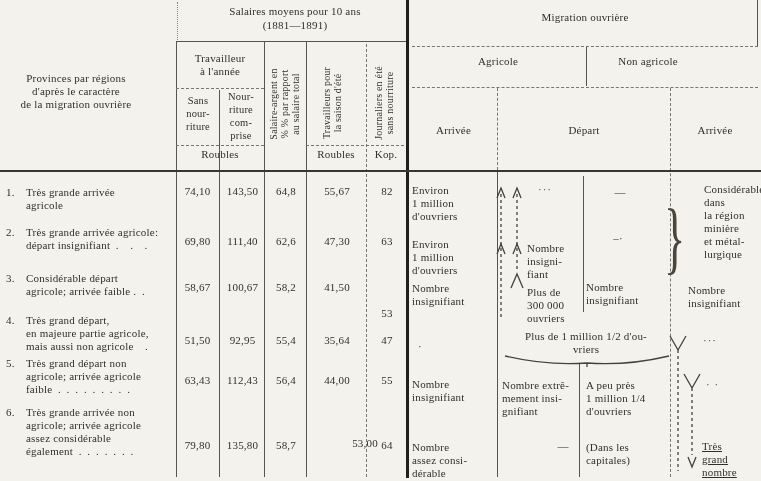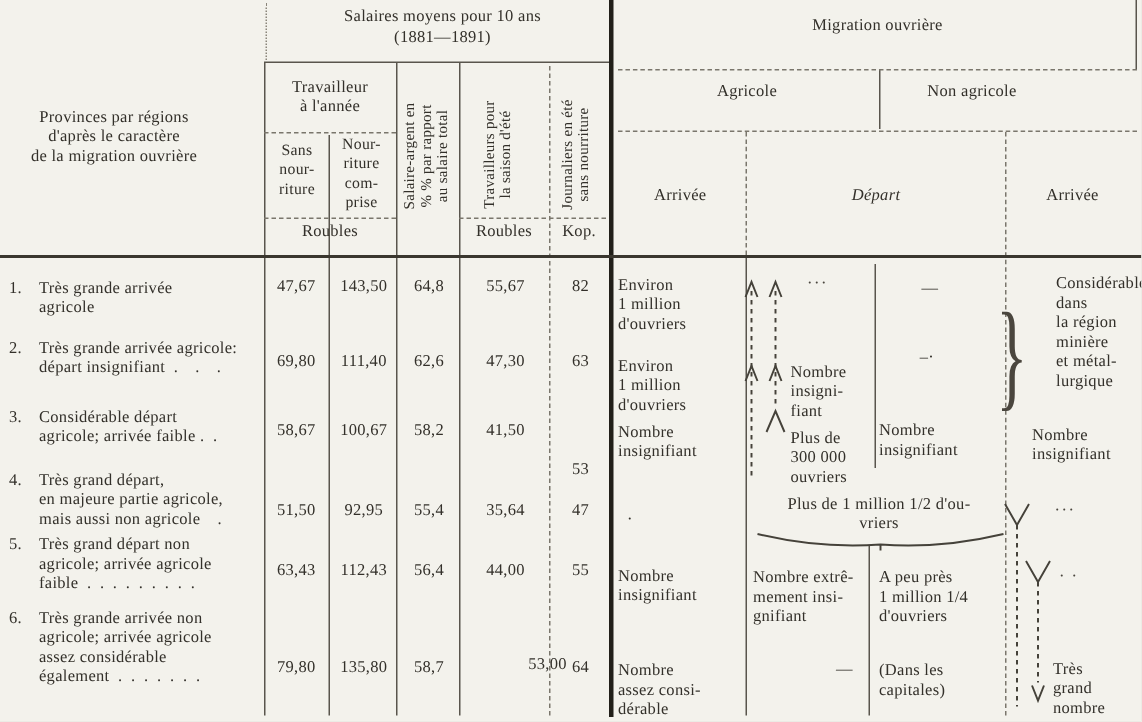--- a/index.html
+++ b/index.html
@@ -85,21 +85,21 @@
   <div class="rot" style="left:338px;top:90px;width:96px;height:26px;">Journaliers en été
 sans nourriture</div>
 
   <div class="cell c" style="left:176px;top:148px;width:88px;">Roubles</div>
   <div class="cell c" style="left:306px;top:148px;width:60px;">Roubles</div>
   <div class="cell c" style="left:366px;top:148px;width:40px;">Kop.</div>
 
   <div class="cell c" style="left:412px;top:55px;width:172px;">Agricole</div>
   <div class="cell c" style="left:562px;top:55px;width:172px;">Non agricole</div>
   <div class="cell c" style="left:410px;top:124px;width:87px;">Arrivée</div>
-  <div class="cell c" style="left:497px;top:124px;width:174px;font-style:italic;">Départ</div>
+  <div class="cell c" style="left:497px;top:124px;width:174px;">Départ</div>
   <div class="cell c" style="left:671px;top:124px;width:88px;">Arrivée</div>
 
   <div class="lbl" style="left:6px;top:186px;width:168px;">
       <span class="n">1.</span>
       <span class="t">Très grande arrivée
 agricole</span>
     </div>
   <div class="lbl" style="left:6px;top:226px;width:168px;">
       <span class="n">2.</span>
       <span class="t">Très grande arrivée agricole:
@@ -123,21 +123,21 @@
 faible . . . . . . . . .</span>
     </div>
   <div class="lbl" style="left:6px;top:406px;width:168px;">
       <span class="n">6.</span>
       <span class="t">Très grande arrivée non
 agricole; arrivée agricole
 assez considérable
 également . . . . . . .</span>
     </div>
 
-  <div class="num" style="left:176px;top:185px;width:43px;">47,67</div>
+  <div class="num" style="left:176px;top:185px;width:43px;">74,10</div>
   <div class="num" style="left:221px;top:185px;width:43px;">143,50</div>
   <div class="num" style="left:266px;top:185px;width:40px;">64,8</div>
   <div class="num" style="left:308px;top:185px;width:58px;">55,67</div>
   <div class="num" style="left:368px;top:185px;width:38px;">82</div>
 
   <div class="num" style="left:176px;top:235px;width:43px;">69,80</div>
   <div class="num" style="left:221px;top:235px;width:43px;">111,40</div>
   <div class="num" style="left:266px;top:235px;width:40px;">62,6</div>
   <div class="num" style="left:308px;top:235px;width:58px;">47,30</div>
   <div class="num" style="left:368px;top:235px;width:38px;">63</div>
@@ -232,17 +232,17 @@
     <path class="stroke" d="M4,3 L12,17 M20,3 L12,17"></path>
     <path class="stroke dash" d="M12,17 V138"></path>
   </svg>
   <div class="dots" style="left:703px;top:334px;">···</div>
   <svg style="left:680px;top:371px;" width="24" height="102" viewBox="0 0 24 102">
     <path class="stroke" d="M4,3 L12,17 M20,3 L12,17"></path>
     <path class="stroke dash" d="M12,17 V84"></path>
     <path class="stroke" d="M8,86 L12,96 L16,86"></path>
   </svg>
   <div class="dots" style="left:706px;top:378px;">· ·</div>
-  <div class="cell" style="left:702px;top:440px;width:56px;">Très
+  <div class="cell" style="left:702px;top:440px;width:56px;text-decoration:underline;">Très
 grand
 nombre</div>
 
 </div>
 
 </body></html>

